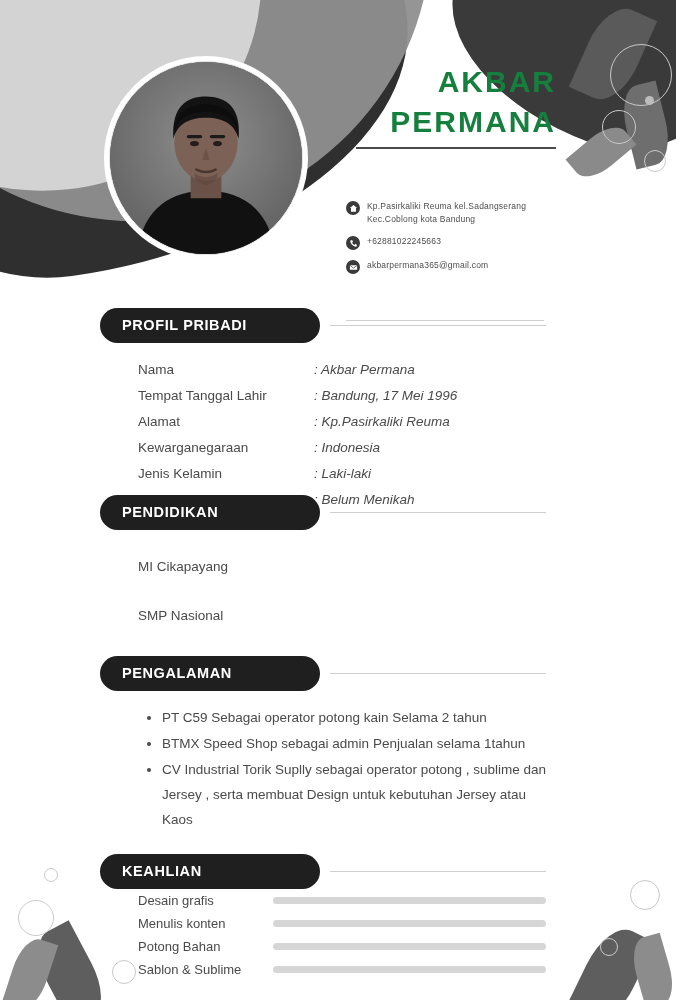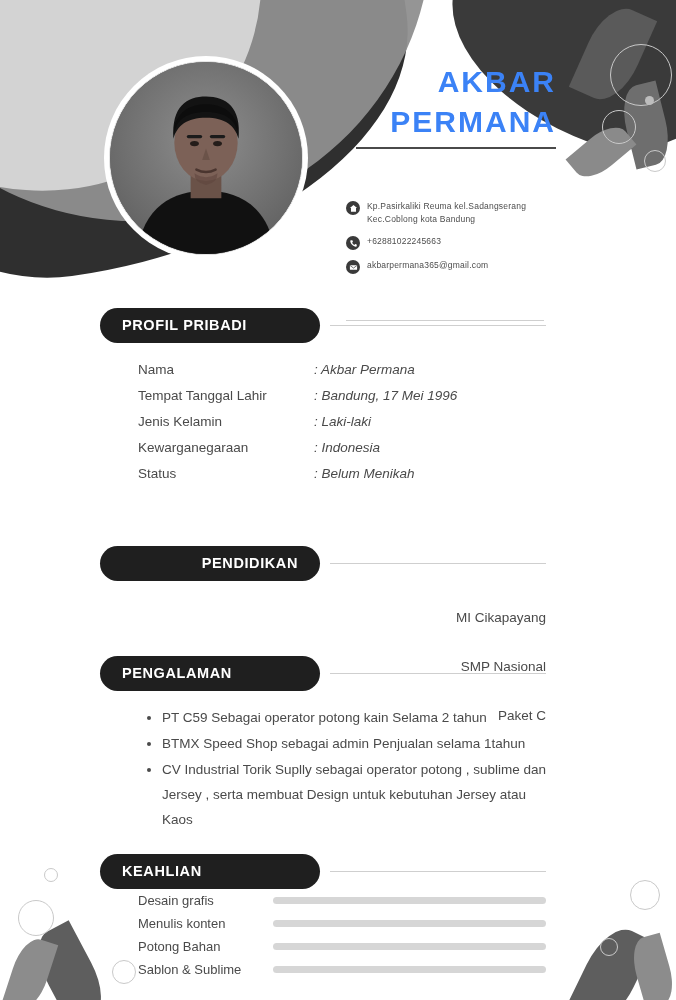--- a/index.html
+++ b/index.html
@@ -98,21 +98,21 @@
 
   .name-block {
     position: absolute;
     top: 62px; left: 346px; width: 210px;
     text-align: right;
   }
   .name-line {
     font-size: 30px;
     font-weight: bold;
     letter-spacing: 2px;
-    color: #3b82f6;
+    color: #15803d;
     line-height: 1.32;
   }
   .name-rule {
     margin-top: 6px;
     border-bottom: 2px solid #4a4a4a;
     width: 200px;
     margin-left: auto;
   }
 
   .contacts {
@@ -172,21 +172,21 @@
   }
 
   
   #profil { top: 308px; width: 446px; }
   .profil-body { margin-top: 14px; padding-left: 38px; }
   .prow { display: flex; font-size: 13.5px; color: #4a4a4a; line-height: 26px; }
   .plabel { width: 176px; }
   .pvalue { white-space: nowrap; font-style: italic; }
 
   
-  #pendidikan { top: 546px; width: 446px; text-align: right; }
+  #pendidikan { top: 495px; width: 446px; }
   .edu-body { margin-top: 16px; padding-left: 38px; }
   .edu-item { font-size: 13.5px; color: #4a4a4a; line-height: 24px; margin-top: 25px; }
 
   
   #pengalaman { top: 656px; width: 446px; }
   .exp-body { margin-top: 14px; padding-left: 42px; }
   .exp-list { list-style: disc; padding-left: 20px; }
   .exp-list li {
     font-size: 13.5px;
     color: #4a4a4a;
@@ -324,26 +324,30 @@
     <div class="profil-body">
       <div class="prow">
         <span class="plabel">Nama</span>
         <span class="pvalue">: Akbar Permana</span>
       </div>
       <div class="prow">
         <span class="plabel">Tempat Tanggal Lahir</span>
         <span class="pvalue">: Bandung, 17 Mei 1996</span>
       </div>
       <div class="prow">
+        <span class="plabel">Alamat</span>
+        <span class="pvalue">: Kp.Pasirkaliki Reuma</span>
+      </div>
+      <div class="prow">
+        <span class="plabel">Kewarganegaraan</span>
+        <span class="pvalue">: Indonesia</span>
+      </div>
+      <div class="prow">
         <span class="plabel">Jenis Kelamin</span>
         <span class="pvalue">: Laki-laki</span>
-      </div>
-      <div class="prow">
-        <span class="plabel">Kewarganegaraan</span>
-        <span class="pvalue">: Indonesia</span>
       </div>
       <div class="prow">
         <span class="plabel">Status</span>
         <span class="pvalue">: Belum Menikah</span>
       </div>
     </div>
   </div>
 
   <div class="section" id="pendidikan">
     <div class="sec-head">

